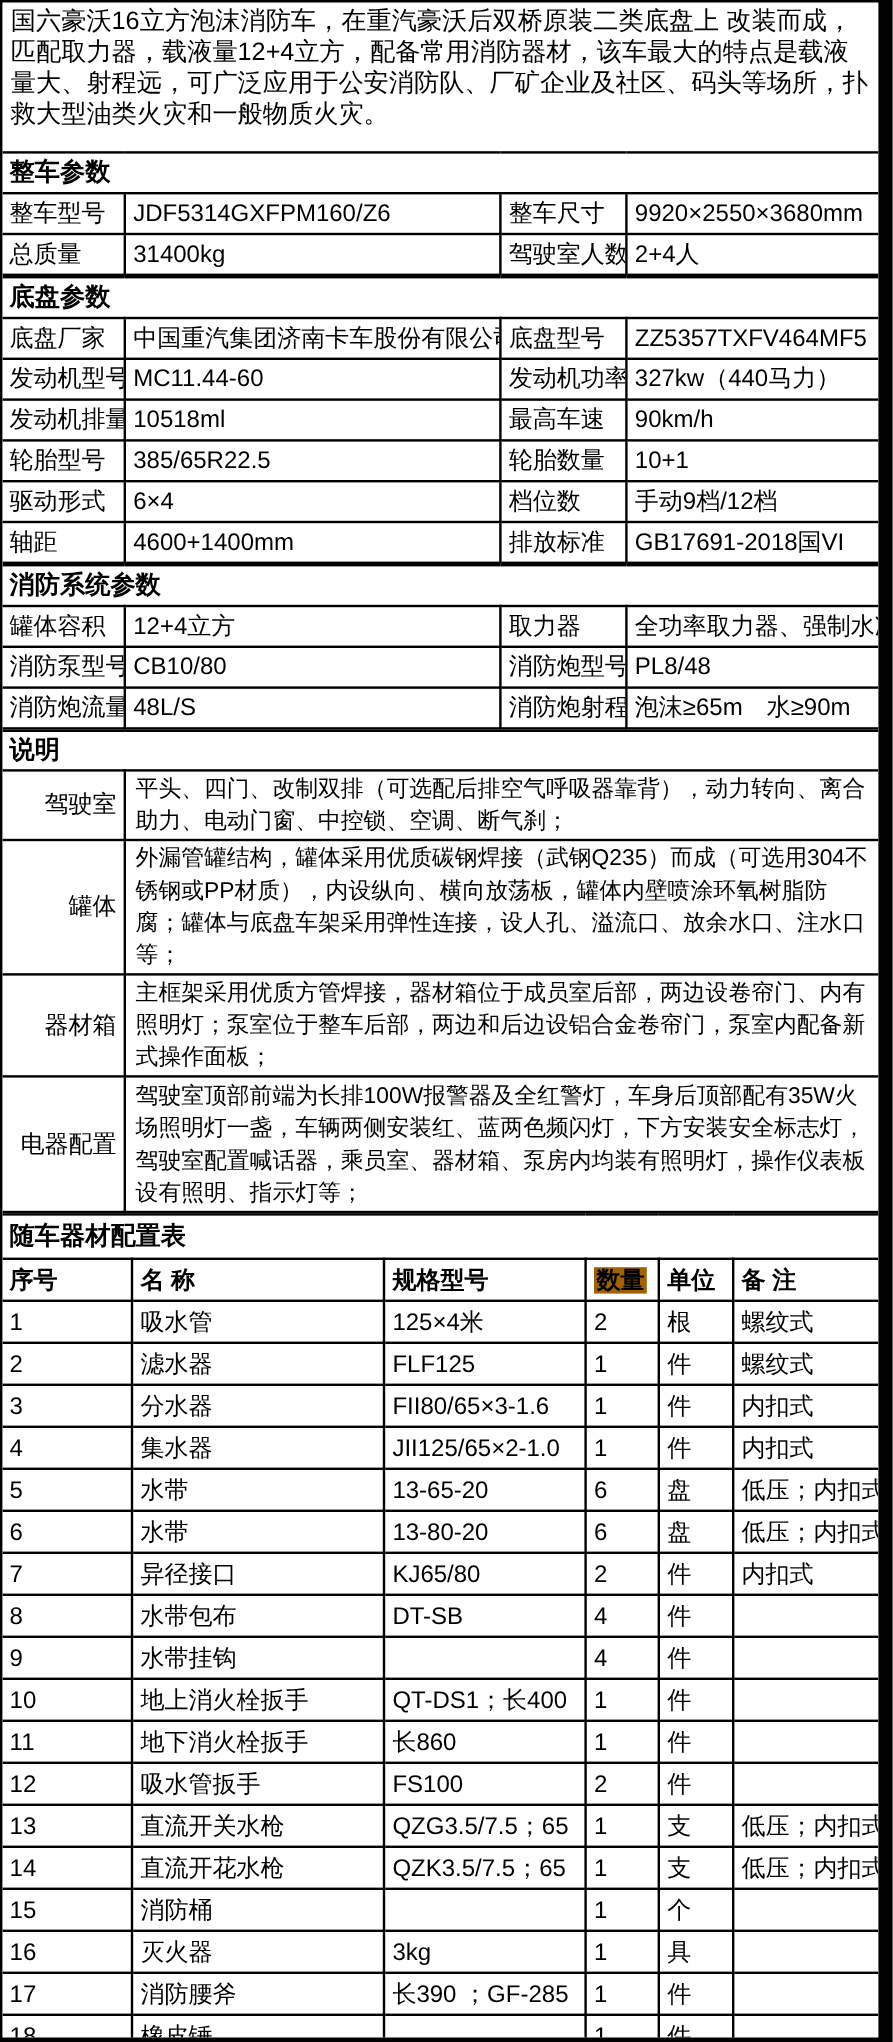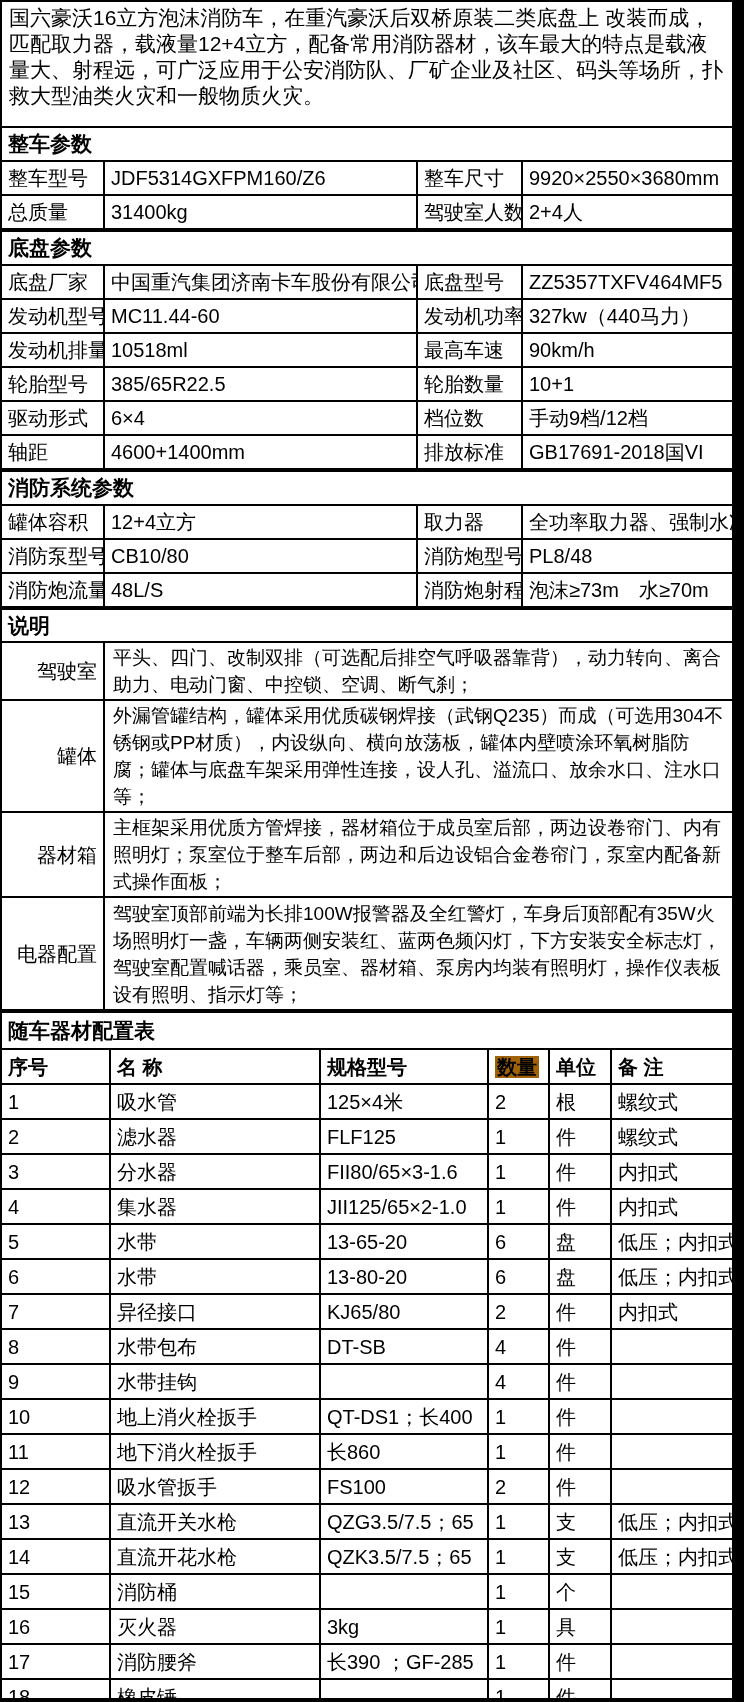--- a/index.html
+++ b/index.html
@@ -139,21 +139,21 @@
     <tr>
       <td>消防泵型号</td>
       <td>CB10/80</td>
       <td>消防炮型号</td>
       <td>PL8/48</td>
     </tr>
     <tr>
       <td>消防炮流量</td>
       <td>48L/S</td>
       <td>消防炮射程</td>
-      <td>泡沫≥73m　水≥70m</td>
+      <td>泡沫≥65m　水≥90m</td>
     </tr>
   </tbody>
     </table>
 
   <table class="notes">
     <colgroup>
         <col class="c1">
         <col class="c2">
       </colgroup>
     <tbody>

